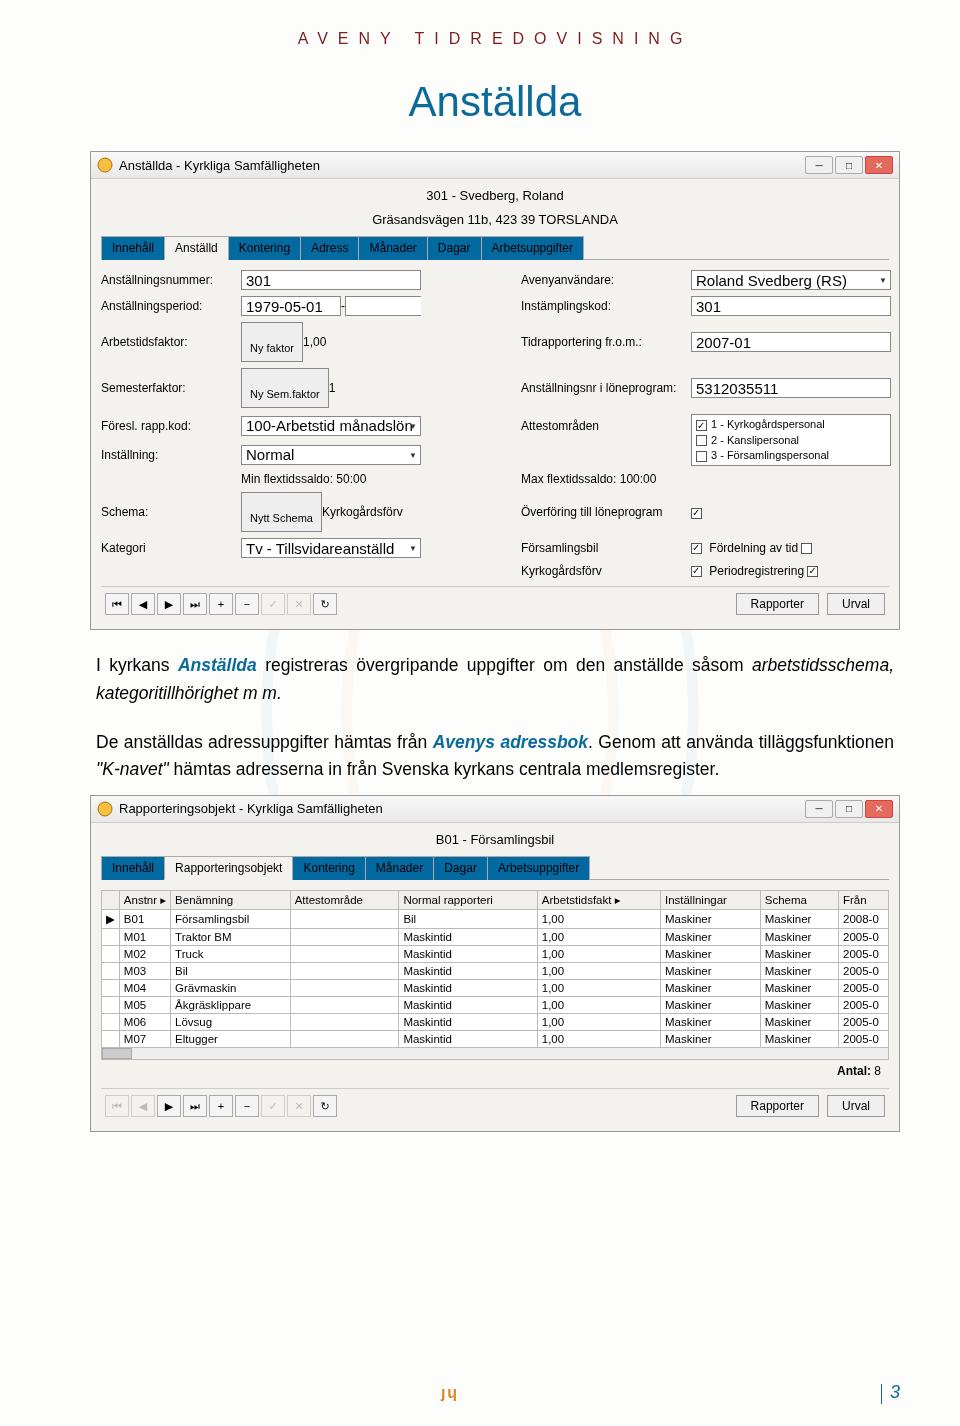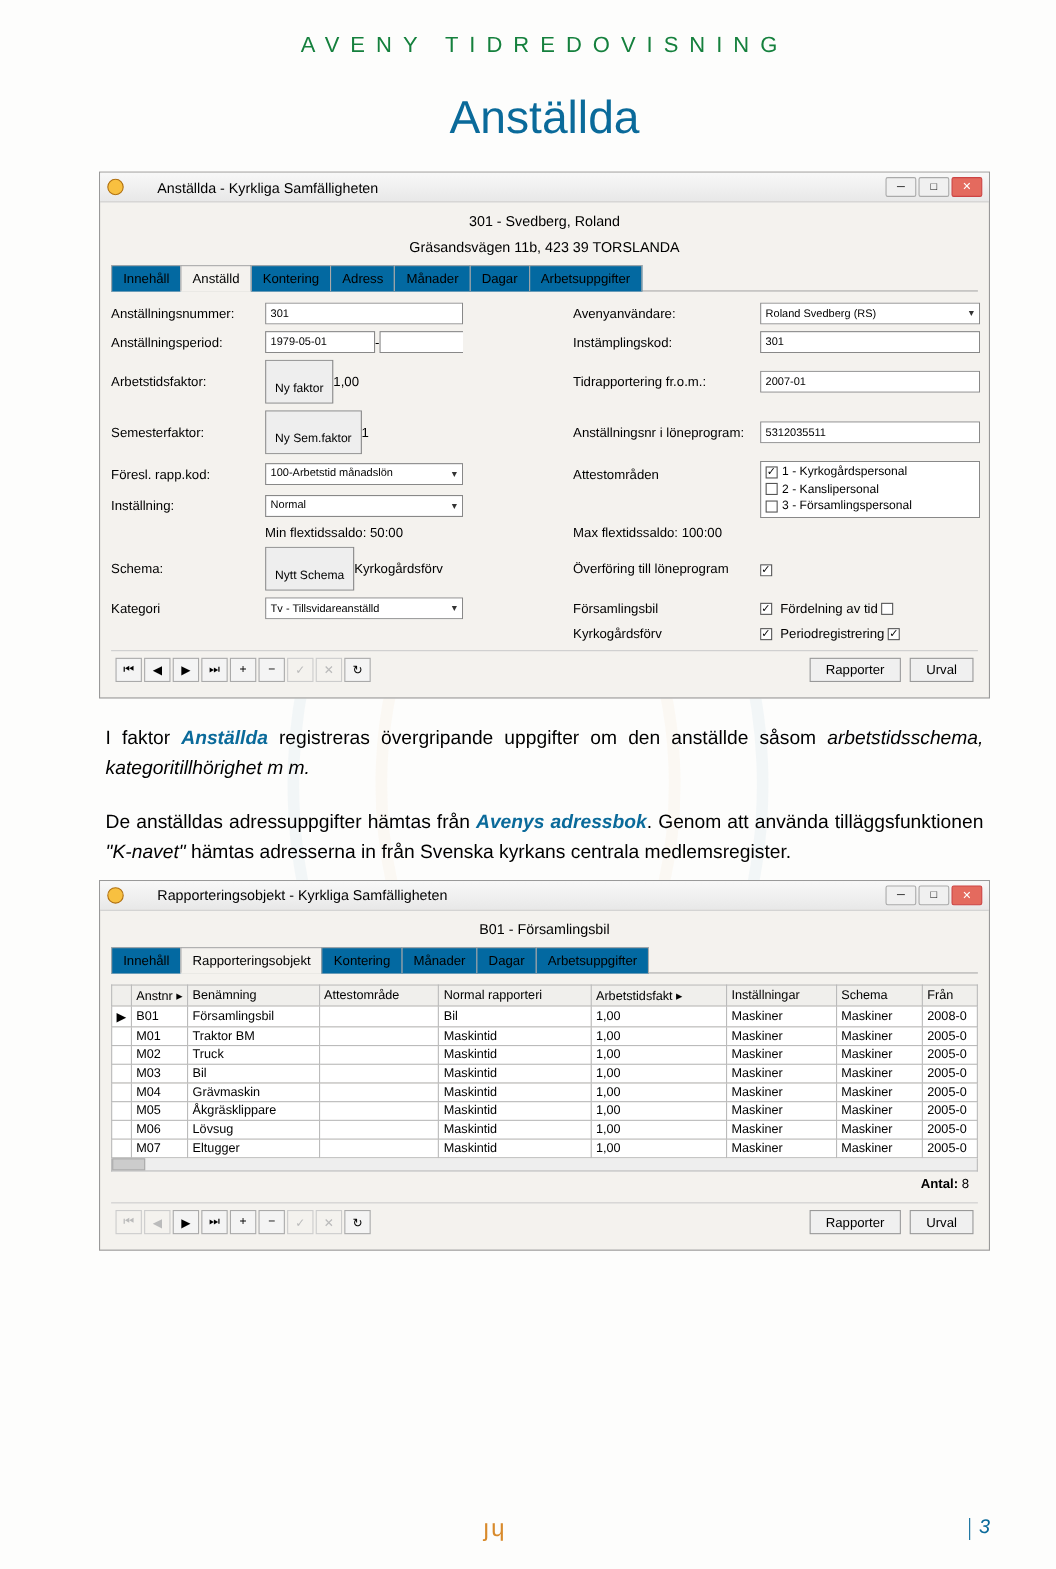--- a/index.html
+++ b/index.html
@@ -1,39 +1,39 @@
 <!DOCTYPE html>
 <html><head>
 <meta charset="utf-8">
 <style>
   * { box-sizing: border-box; margin: 0; padding: 0; }
   body { width: 960px; height: 1426px; background: #fdfdfc; font-family: Arial, sans-serif; position: relative; }
   .page { padding: 30px 60px 20px 90px; position: relative; height: 100%; }
   .watermark { position: absolute; left: 50%; top: 50%; transform: translate(-50%, -50%); width: 600px; height: 800px; opacity: 0.04; pointer-events: none; z-index: 0; }
   .watermark svg { width: 100%; height: 100%; }
   .content { position: relative; z-index: 1; }
-  .header-bar { color: #15803d; font-size: 20px; letter-spacing: 10px; text-align: center; margin-bottom: 30px; font-weight: 400; }
+  .header-bar { color: #7f1d1d; font-size: 16px; letter-spacing: 10px; text-align: center; margin-bottom: 30px; font-weight: 400; }
   .doc-title { color: #0a6a9a; font-size: 42px; text-align: center; margin-bottom: 25px; font-weight: 400; }
   .window { border: 1px solid #999; background: #f4f2ee; font-family: Tahoma, Arial, sans-serif; font-size: 12px; color: #000; margin-bottom: 20px; }
-  .titlebar { display: flex; align-items: center; padding: 4px 6px; background: linear-gradient(#f8f8f8,#e8e8e8); border-bottom: 1px solid #ccc; gap: 24px; }
+  .titlebar { display: flex; align-items: center; padding: 4px 6px; background: linear-gradient(#f8f8f8,#e8e8e8); border-bottom: 1px solid #ccc; }
   .titlebar-icon { width: 16px; height: 16px; margin-right: 6px; display: inline-block; }
   .titlebar-text { flex: 1; font-size: 13px; }
   .win-buttons { display: flex; gap: 2px; }
   .win-btn { width: 28px; height: 18px; border: 1px solid #aaa; background: #f0f0f0; display: flex; align-items: center; justify-content: center; font-size: 10px; border-radius: 2px; cursor: pointer; }
   .win-btn.close { background: #e46a5e; color: #fff; border-color: #c44; }
   .win-body { padding: 8px 10px; }
   .info-line { text-align: center; font-size: 13px; line-height: 1.4; margin-bottom: 6px; }
   .tabstrip { display: flex; border-bottom: 1px solid #aaa; margin-bottom: 10px; font-size: 12px; }
   .tab { padding: 4px 10px; border: 1px solid #aaa; border-bottom: none; background: #f4f2ee; margin-right: -1px; cursor: pointer; position: relative; top: 1px; }
   .tab.active { background: #f4f2ee; border-bottom: 1px solid #f4f2ee; }
   .tab:not(.active) { background: #0369a1; }
   .form-grid { display: grid; grid-template-columns: 130px 180px 80px 160px 200px; gap: 6px 10px; align-items: center; font-size: 12px; }
   .form-grid > div { white-space: nowrap; overflow: hidden; text-overflow: ellipsis; }
   .lbl { color: #000; }
-  .input { border: 1px solid #888; background: #fff; padding: 2px 4px; height: 20px; width: 100%; font-size: 10px; }
+  .input { border: 1px solid #888; background: #fff; padding: 2px 4px; height: 20px; width: 100%; font-size: 15px; }
   .input-sm { width: 100px; display: inline-block; }
   .btn-sm { border: 1px solid #888; background: #eee; padding: 19px 8px; height: 20px; font-size: 11px; }
   .dropdown { position: relative; }
   .dropdown::after { content: "▼"; font-size: 8px; position: absolute; right: 4px; top: 50%; transform: translateY(-50%); pointer-events: none; color: #333; }
   .checklist { border: 1px solid #888; background: #fff; padding: 2px 4px; font-size: 11px; height: 52px; overflow: hidden; }
   .checklist div { line-height: 1.4; }
   .chk { display: inline-block; width: 11px; height: 11px; border: 1px solid #555; background: #fff; vertical-align: middle; margin-right: 4px; position: relative; }
   .chk.checked::after { content: "✓"; font-size: 10px; position: absolute; top: -2px; left: 0; }
   .flex-row { display: flex; align-items: center; }
   .nav-bar { display: flex; align-items: center; gap: 2px; padding: 6px 4px; border-top: 1px solid #ccc; margin-top: 8px; }
@@ -46,21 +46,21 @@
   .em-text { font-style: italic; }
   .emq { font-style: italic; }
   .data-table { width: 100%; border-collapse: collapse; font-size: 11.5px; }
   .data-table th, .data-table td { border: 1px solid #bbb; padding: 2px 4px; text-align: left; background: #fff; white-space: nowrap; overflow: hidden; }
   .data-table th { background: #f0efec; font-weight: normal; }
   .row-marker { width: 16px; background: #eee; text-align: center; }
   .scroll-track { height: 12px; background: #eee; border: 1px solid #bbb; border-top: none; position: relative; }
   .scroll-thumb { position: absolute; left: 0; top: 0; height: 100%; width: 30px; background: #ccc; border: 1px solid #aaa; }
   .antal { text-align: right; font-size: 12px; padding: 4px 8px 2px 0; }
   .footer { position: absolute; bottom: 24px; left: 0; right: 60px; display: flex; align-items: center; justify-content: center; }
-  .footer-logo { color: #d88a2b; font-size: 22px; font-weight: normal; letter-spacing: 2px; }
+  .footer-logo { color: #d88a2b; font-size: 16px; font-weight: bold; letter-spacing: 2px; }
   .page-num { position: absolute; right: 0; color: #0a6a9a; font-size: 18px; font-style: italic; }
   .page-num::before { content: ""; display: inline-block; width: 1px; height: 20px; background: #0a6a9a; margin-right: 8px; vertical-align: middle; }
   .col-narrow { width: 50px; }
 </style>
 </head>
 <body>
 
 <div class="watermark">
   <svg viewBox="0 0 100 150">
       <ellipse cx="50" cy="75" rx="40" ry="60" fill="none" stroke="#0a6a9a" stroke-width="2"></ellipse>
@@ -194,21 +194,21 @@
         <div class="nav-btn disabled">✕</div>
         <div class="nav-btn">↻</div>
         <div class="nav-spacer"></div>
         <button class="action-btn">Rapporter</button>
         <button class="action-btn">Urval</button>
       </div>
     </div>
   </div>
 
   <p class="para">
-    <span>I faktor </span><span class="em-blue">Anställda</span><span> registreras övergripande uppgifter om den anställde såsom </span><span class="em-text">arbetstidsschema, kategoritillhörighet m m.</span>
+    <span>I kyrkans </span><span class="em-blue">Anställda</span><span> registreras övergripande uppgifter om den anställde såsom </span><span class="em-text">arbetstidsschema, kategoritillhörighet m m.</span>
   </p>
   <p class="para">
     <span>De anställdas adressuppgifter hämtas från </span><span class="em-blue">Avenys adressbok</span><span>. Genom att använda tilläggsfunktionen </span><span class="emq">"K-navet"</span><span> hämtas adresserna in från Svenska kyrkans centrala medlemsregister.</span>
   </p>
 
   <div class="window">
     <div class="titlebar">
       <span class="titlebar-icon">
         <svg viewBox="0 0 16 16">
             <circle cx="8" cy="8" r="7" fill="#f8c040" stroke="#b07010"></circle>

